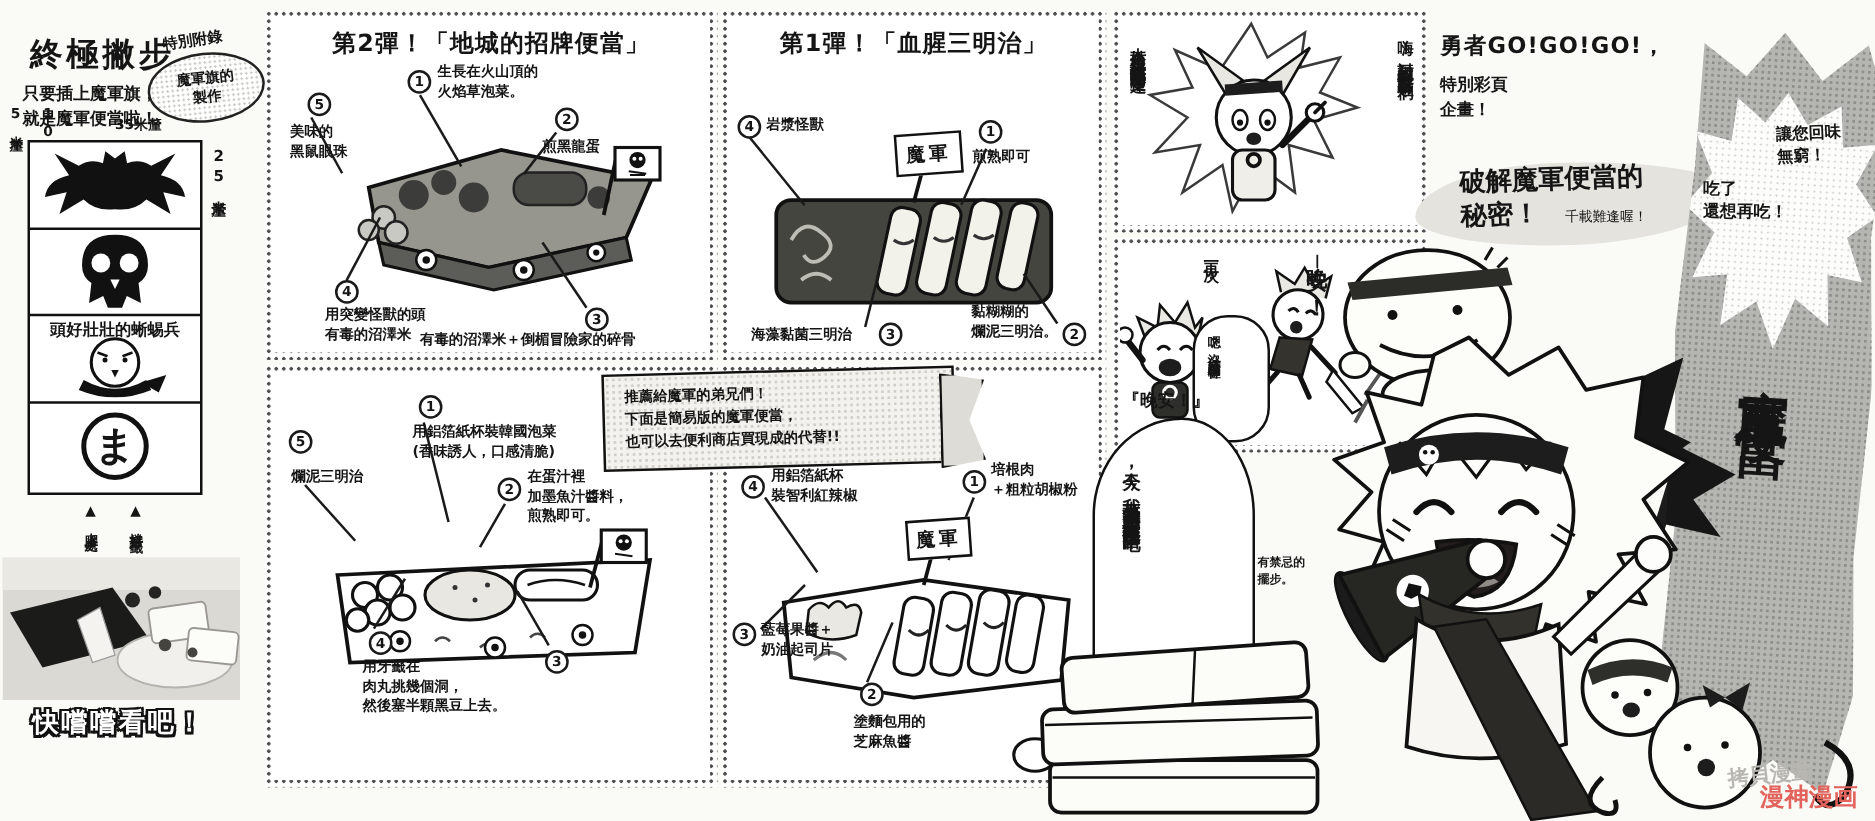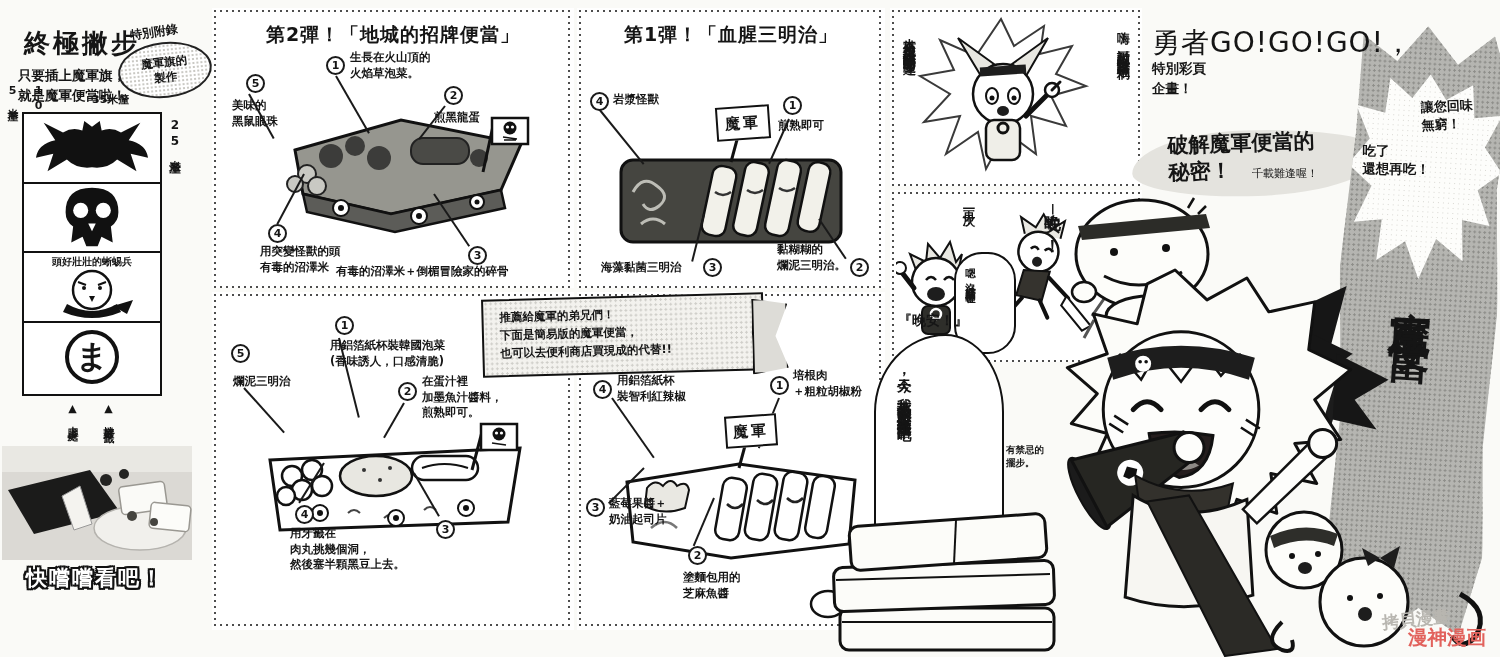--- a/index.html
+++ b/index.html
@@ -49,21 +49,21 @@
   </div>
   <div class="fcell">
     <svg width="80" height="66" viewBox="0 0 80 70">
         <path d="M40 4 Q12 4 12 30 Q12 40 20 45 L18 62 L30 56 L34 66 L46 66 L50 56 L62 62 L60 45 Q68 40 68 30 Q68 4 40 4 Z" fill="#111"></path>
         <circle cx="28" cy="28" r="8" fill="#fff"></circle>
         <circle cx="52" cy="28" r="8" fill="#fff"></circle>
         <polygon points="36,42 44,42 40,50" fill="#fff"></polygon>
       </svg>
   </div>
   <div class="fcell">
-    <div class="abs" style="top:2px;left:0;right:0;text-align:center;font-size:10px;font-weight:700">頭好壯壯的蜥蜴兵</div>
+    <div class="abs" style="top:2px;left:0;right:0;text-align:center;font-size:13px;font-weight:700">頭好壯壯的蜥蜴兵</div>
     <svg width="90" height="52" viewBox="0 0 90 52" style="margin-top:10px">
         <circle cx="45" cy="24" r="19" fill="#fff" stroke="#111" stroke-width="2.5"></circle>
         <circle cx="37" cy="22" r="2" fill="#111"></circle>
         <circle cx="53" cy="22" r="2" fill="#111"></circle>
         <path d="M31 16 l8 3 M59 16 l-8 3" stroke="#111" stroke-width="2"></path>
         <polygon points="42,30 48,30 45,36" fill="#111"></polygon>
         <path d="M20 38 Q45 52 70 38 L74 46 Q45 58 16 46 Z" fill="#111"></path>
         <polygon points="66,40 86,34 80,48" fill="#111"></polygon>
       </svg>
   </div>
@@ -284,21 +284,21 @@
       <circle cx="156" cy="76" r="7" fill="#fff" stroke="#111" stroke-width="2.5"></circle>
       <line x1="156" y1="76" x2="164" y2="68" stroke="#111" stroke-width="3" stroke-linecap="round"></line>
       <rect x="90" y="106" width="34" height="40" rx="8" fill="#efeee8" stroke="#111" stroke-width="2.5"></rect>
       <circle cx="107" cy="114" r="5" fill="none" stroke="#111" stroke-width="3"></circle>
     </svg>
     <div class="abs vtm pre" style="right:4px;top:8px;height:152px;font-size:13px;font-weight:700">嗨！討厭的科多諾哈百姓們！</div>
     <div class="abs vtm pre" style="left:4px;top:14px;height:152px;font-size:13px;font-weight:700">本姑娘是勇者討伐隊的阿曼達！</div>
   </div>
 </div>
 
-<div class="abs" style="left:1152px;top:24px;font-size:28px;font-weight:400;letter-spacing:1px;z-index:6">勇者GO!GO!GO!，</div>
+<div class="abs" style="left:1152px;top:24px;font-size:18px;font-weight:700;letter-spacing:1px;z-index:6">勇者GO!GO!GO!，</div>
 <div class="abs pre" style="left:1152px;top:58px;font-size:13.5px;font-weight:700;line-height:1.5;z-index:6">特別彩頁
 企畫！</div>
 <div class="abs" style="left:1132px;top:130px;width:250px;height:66px;background:#e4e3de;border-radius:45% 55% 50% 50%/60% 40% 60% 40%;transform:rotate(-2deg);z-index:5"></div>
 <div class="abs pre" style="left:1168px;top:130px;font-size:21px;font-weight:700;line-height:1.3;transform:rotate(-2deg);z-index:6">破解魔軍便當的
 秘密！</div>
 <div class="abs" style="left:1252px;top:166px;font-size:11px;font-weight:400;z-index:6">千載難逢喔！</div>
 
 <div class="pole"></div>
 <div class="abs banner">
   <div class="burst-shape"></div>

